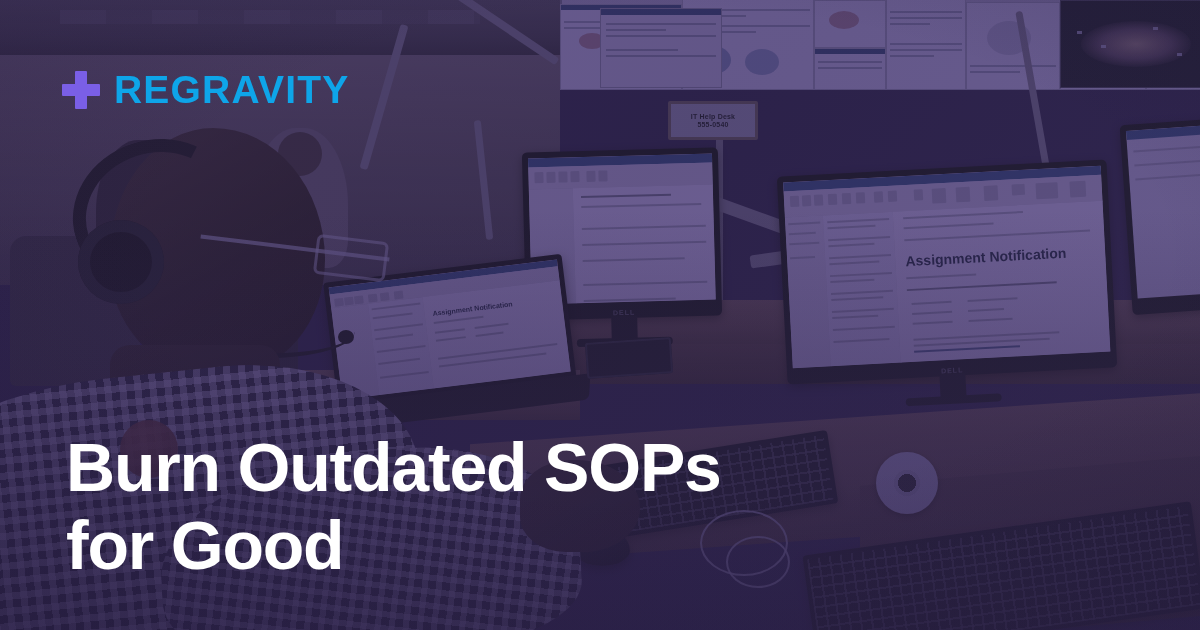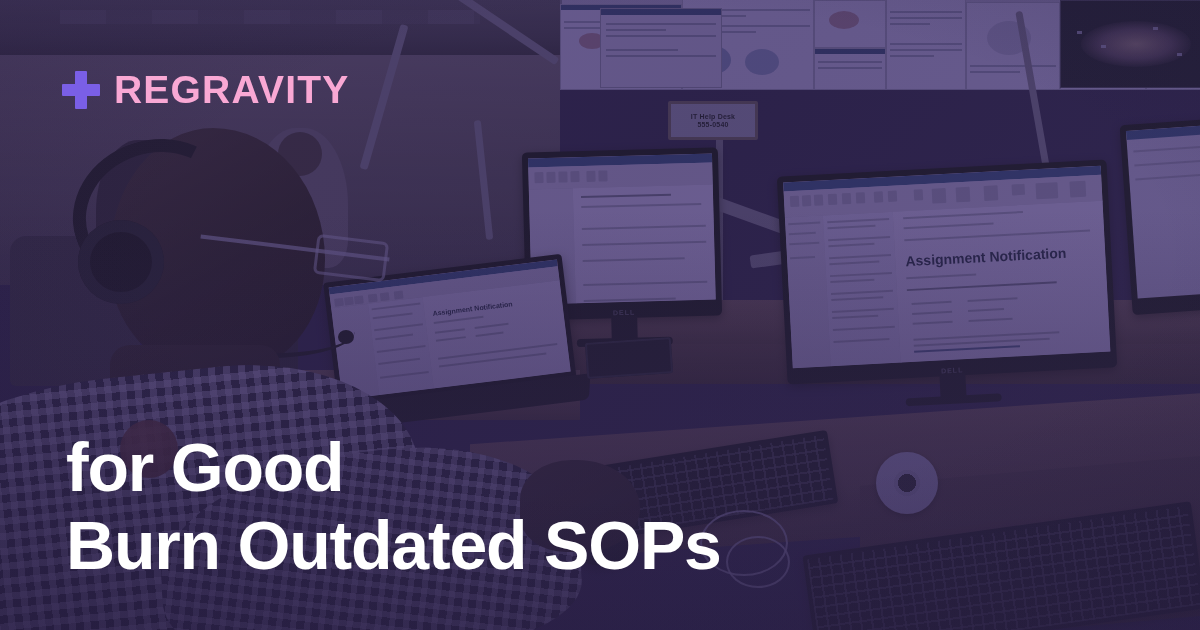--- a/index.html
+++ b/index.html
@@ -139,21 +139,21 @@
     background:linear-gradient(180deg,rgba(40,30,70,0) 0%,rgba(45,34,74,.35) 55%,rgba(45,34,74,.55) 100%);}
 
   
   .content{position:absolute;inset:0;}
 
   .logo{position:absolute;left:62px;top:70px;display:flex;align-items:center;gap:14px;}
   .logo-mark{position:relative;width:38px;height:38px;flex:0 0 auto;}
   .logo-mark:before,.logo-mark:after{content:"";position:absolute;background:var(--accent,#7a5fe6);border-radius:1px;}
   .logo-mark:before{left:13px;top:0;width:12px;height:38px;}
   .logo-mark:after{left:0;top:13px;width:38px;height:12px;}
-  .logo-text{font:700 39px/1 "Liberation Sans",sans-serif;color:#f9a8d4;letter-spacing:1.2px;}
+  .logo-text{font:700 39px/1 "Liberation Sans",sans-serif;color:#0ea5e9;letter-spacing:1.2px;}
 
   .headline{position:absolute;left:66px;top:382px;width:860px;
     font-family:"Liberation Sans",sans-serif;font-weight:700;font-size:68px;line-height:1.16;
     color:#ffffff;letter-spacing:-1.2px;}
   .headline .l{display:block;}
 </style>
 </head>
 <body>
 
 <div class="card">
@@ -434,18 +434,18 @@
   <div class="vig"></div>
 
   <div class="content">
 
     <div class="logo">
       <span class="logo-mark" style="--accent: #7a5fe6;"></span>
       <span class="logo-text">REGRAVITY</span>
     </div>
 
     <h1 class="headline">
+      <span class="l">Burn Outdated SOPs</span>
       <span class="l">for Good</span>
-      <span class="l">Burn Outdated SOPs</span>
     </h1>
 
   </div>
 </div>
 
 </body></html>

